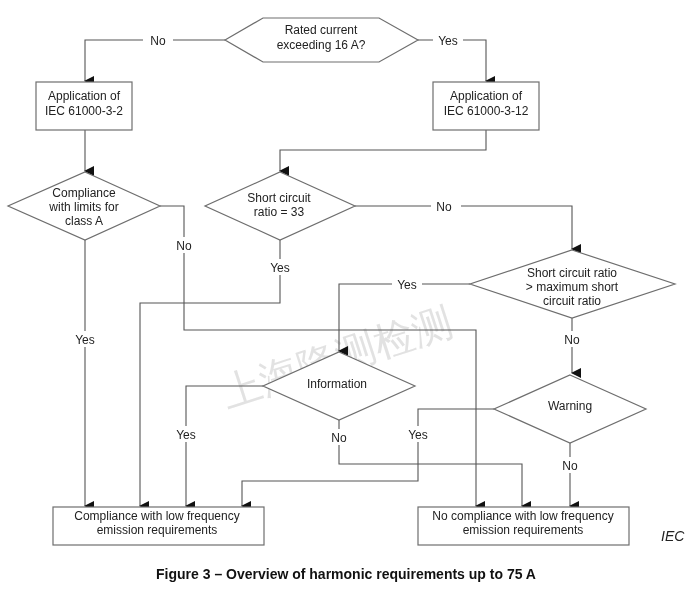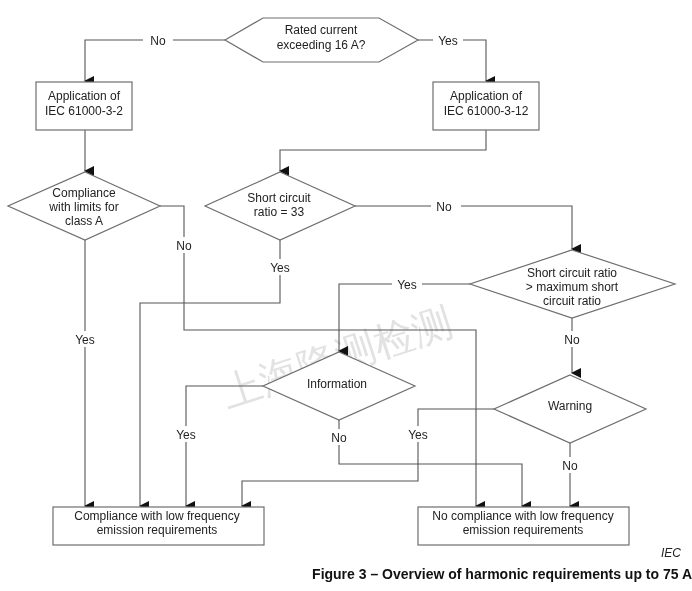--- a/index.html
+++ b/index.html
@@ -5,22 +5,22 @@
   html, body { margin: 0; padding: 0; background: #ffffff; }
   body { width: 692px; height: 591px; position: relative; overflow: hidden; font-family: "Liberation Sans", sans-serif; }
   #diagram { position: absolute; left: 0; top: 0; }
   .shape { fill: #ffffff; stroke: #6e6e6e; stroke-width: 1.2; }
   .wire { fill: none; stroke: #555555; stroke-width: 1.1; }
   .arrow { fill: #111111; }
   .node-text { font-family: "Liberation Sans", sans-serif; font-size: 12px; fill: #222222; text-anchor: middle; }
   .edge-label { font-family: "Liberation Sans", sans-serif; font-size: 12px; fill: #222222; text-anchor: middle; }
   .label-bg { fill: #ffffff; }
   .watermark { font-family: "DejaVu Sans", sans-serif; font-size: 40px; fill: #d9d9d9; opacity: 0.75; }
-  .caption { position: absolute; left: 0; width: 692px; top: 566px; text-align: right; font-family: "Liberation Sans", sans-serif; font-weight: bold; font-size: 14px; color: #111111; }
-  .iec-tag { position: absolute; left: 661px; top: 546px; font-family: "Liberation Sans", sans-serif; font-style: italic; font-size: 12px; color: #222222; }
+  .caption { position: absolute; left: 0; width: 692px; top: 566px; text-align: center; font-family: "Liberation Sans", sans-serif; font-weight: bold; font-size: 14px; color: #111111; }
+  .iec-tag { position: absolute; left: 661px; top: 528px; font-family: "Liberation Sans", sans-serif; font-style: italic; font-size: 14px; color: #222222; }
 </style>
 </head>
 <body>
 
 <svg id="diagram" width="692" height="591" viewBox="0 0 692 591">
   <defs>
     <marker id="arr" markerWidth="10" markerHeight="10" refX="5" refY="9" orient="auto" markerUnits="userSpaceOnUse">
       <path d="M0,0 L10,0 L5,10 Z" class="arrow"></path>
     </marker>
   </defs>

